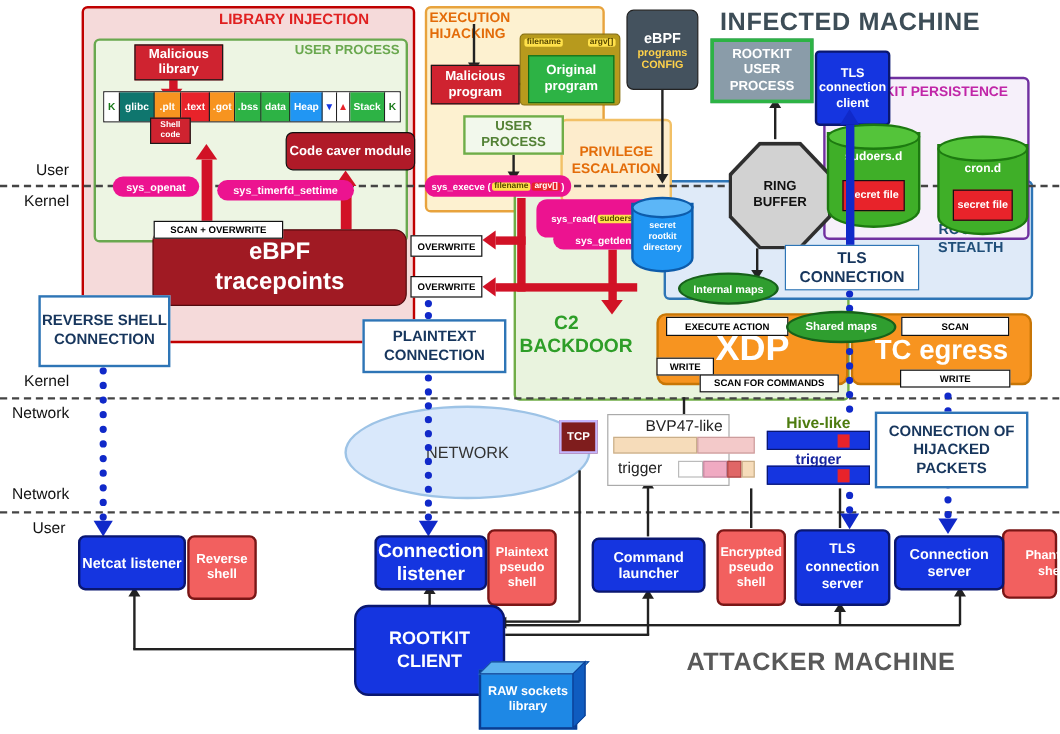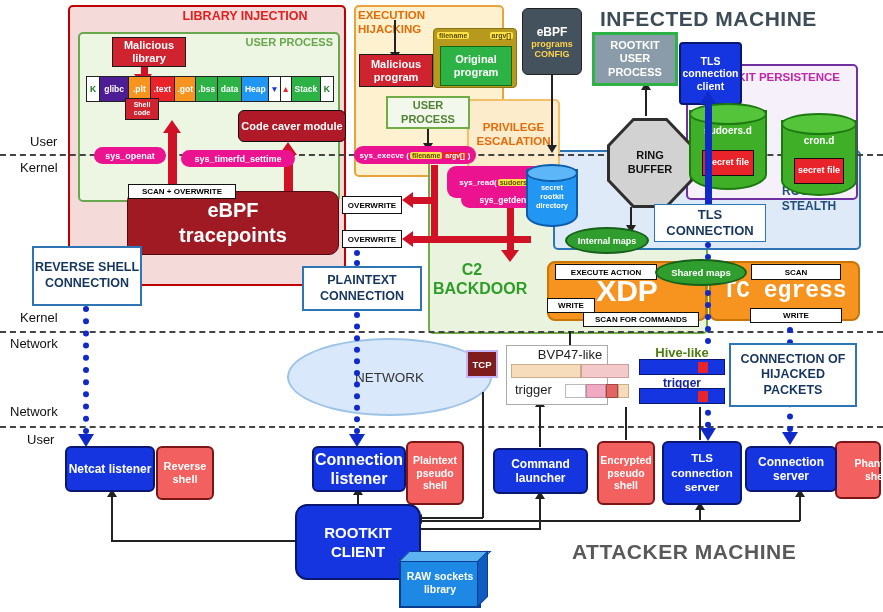--- a/index.html
+++ b/index.html
@@ -154,21 +154,21 @@
   <div class="b black-line z5" style="left:699px;top:407px;width:2px;height:33px;"></div>
   <div class="b black-line z5" style="left:539px;top:406px;width:2px;height:41px;"></div>
   <div class="ah ah-up-k z5" style="left:535px;top:399px;"></div>
   <div class="b black-line z5" style="left:569px;top:331px;width:2px;height:14px;"></div>
   <div class="b black-line z5" style="left:625px;top:407px;width:2px;height:33px;"></div>
 
   <div class="b redbox ctr z7" style="left:112px;top:37px;width:74px;height:30px;font-size:11px;line-height:1.15;">Malicious library</div>
 
   <div class="b membar z7" style="left:86px;top:76px;width:248px;height:26px;">
     <div class="mseg" style="flex: 13 0 0px; background: rgb(255, 255, 255); color: rgb(26, 122, 26);">K</div>
-    <div class="mseg" style="flex: 30 0 0px; background: #4c1d95; color: rgb(255, 255, 255);">glibc</div>
+    <div class="mseg" style="flex: 30 0 0px; background: #0f766e; color: rgb(255, 255, 255);">glibc</div>
     <div class="mseg" style="flex: 22 0 0px; background: rgb(247, 148, 32); color: rgb(255, 255, 255);">.plt</div>
     <div class="mseg" style="flex: 25 0 0px; background: rgb(232, 35, 42); color: rgb(255, 255, 255);">.text</div>
     <div class="mseg" style="flex: 22 0 0px; background: rgb(247, 148, 32); color: rgb(255, 255, 255);">.got</div>
     <div class="mseg" style="flex: 22 0 0px; background: rgb(45, 179, 69); color: rgb(255, 255, 255);">.bss</div>
     <div class="mseg" style="flex: 25 0 0px; background: rgb(45, 179, 69); color: rgb(255, 255, 255);">data</div>
     <div class="mseg" style="flex: 28 0 0px; background: rgb(33, 150, 243); color: rgb(255, 255, 255);">Heap</div>
     <div class="mseg" style="flex: 11 0 0px; background: rgb(255, 255, 255); color: rgb(21, 53, 224);">▼</div>
     <div class="mseg" style="flex: 11 0 0px; background: rgb(255, 255, 255); color: rgb(232, 35, 42);">▲</div>
     <div class="mseg" style="flex: 30 0 0px; background: rgb(45, 179, 69); color: rgb(255, 255, 255);">Stack</div>
     <div class="mseg" style="flex: 13 0 0px; background: rgb(255, 255, 255); color: rgb(26, 122, 26);">K</div>
@@ -246,21 +246,21 @@
   <div class="b cyl z5" style="left:781px;top:120px;width:76px;height:76px;">
     <div style="margin-top:13px;color:#fff;font-weight:bold;font-size:10px;text-align:center;">cron.d</div>
     <div class="ctr" style="position:absolute;left:11px;top:36px;width:50px;height:26px;background:#e8232a;border:1.5px solid #111;color:#fff;font-weight:bold;font-size:9px;line-height:1.1;">secret file</div>
   </div>
 
   <div class="b ctr z5" style="left:654px;top:204px;width:112px;height:38px;background:#fff;border:1.5px solid #2e75b6;color:#17365d;font-weight:bold;font-size:13px;line-height:1.2;">TLS CONNECTION</div>
 
   <div class="b green-ellipse ctr z7" style="left:565px;top:227px;width:84px;height:27px;font-size:9px;">Internal maps</div>
 
   <div class="b orange-big ctr z4" style="left:547px;top:261px;width:160px;height:60px;font-size:30px;">XDP</div>
-  <div class="b orange-big ctr z4" style="left:709px;top:261px;width:151px;height:60px;font-size:23px;font-family:Liberation Mono, monospace;">TC egress</div>
+  <div class="b orange-big ctr z4" style="left:709px;top:261px;width:151px;height:60px;font-size:23px;">TC egress</div>
 
   <div class="b white-tag ctr z8" style="left:555px;top:264px;width:102px;height:16px;font-size:8px;">EXECUTE ACTION</div>
   <div class="b green-ellipse ctr z8" style="left:655px;top:259px;width:92px;height:27px;font-size:9.5px;">Shared maps</div>
   <div class="b white-tag ctr z8" style="left:751px;top:264px;width:90px;height:16px;font-size:8px;">SCAN</div>
   <div class="b white-tag ctr z8" style="left:547px;top:298px;width:48px;height:15px;font-size:8px;">WRITE</div>
   <div class="b white-tag ctr z8" style="left:583px;top:312px;width:116px;height:15px;font-size:8px;">SCAN FOR COMMANDS</div>
   <div class="b white-tag ctr z8" style="left:750px;top:308px;width:92px;height:15px;font-size:8px;">WRITE</div>
 
   <div class="b conn-box ctr z7" style="left:32px;top:246px;width:110px;height:60px;font-size:12.5px;line-height:1.25;">REVERSE SHELL CONNECTION</div>
   <div class="b conn-box ctr z7" style="left:302px;top:266px;width:120px;height:45px;font-size:12.5px;line-height:1.25;">PLAINTEXT CONNECTION</div>

